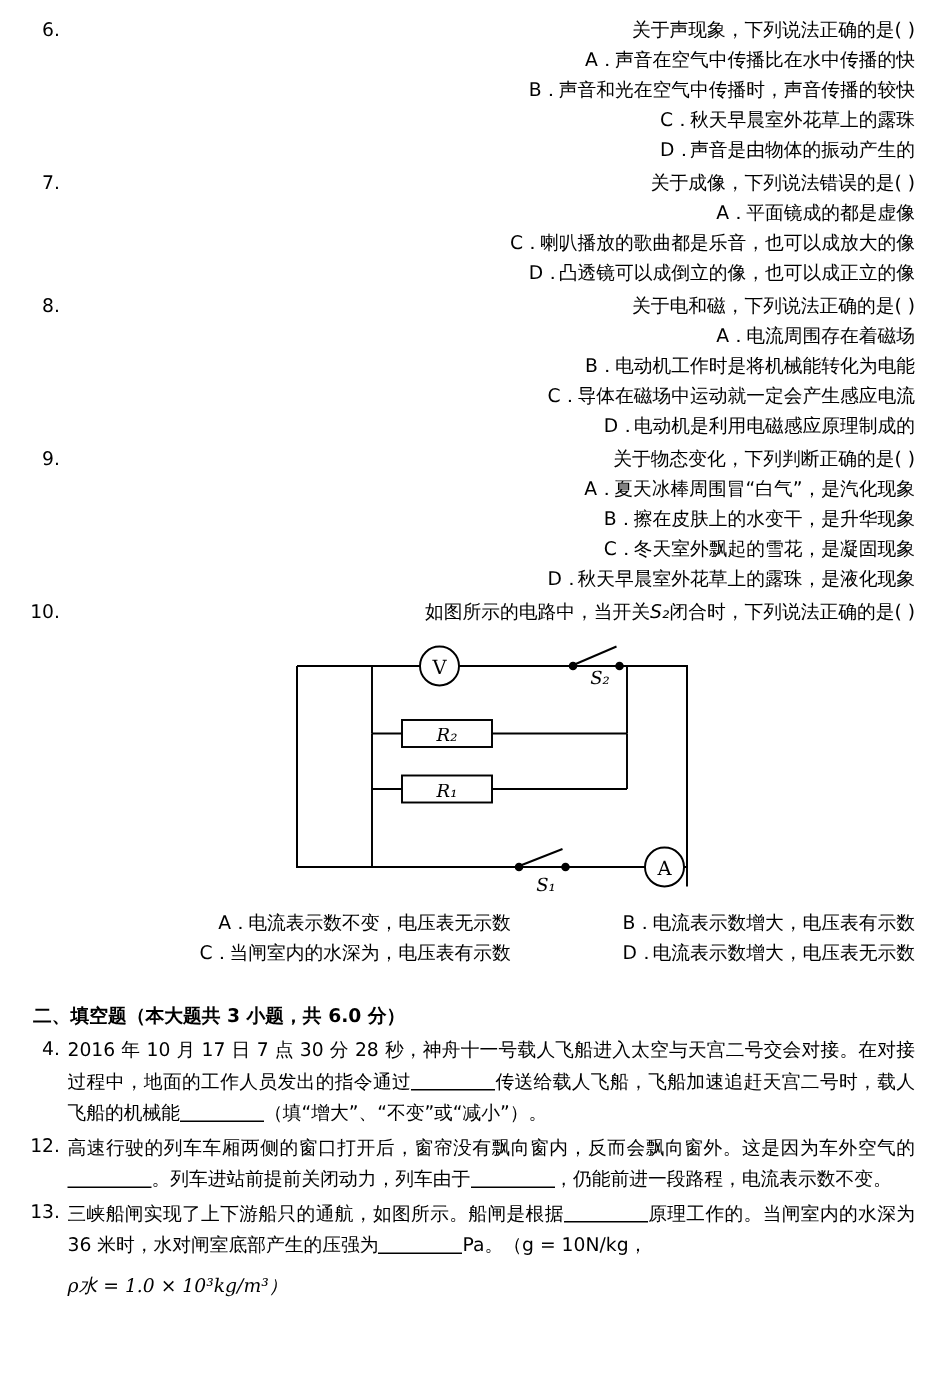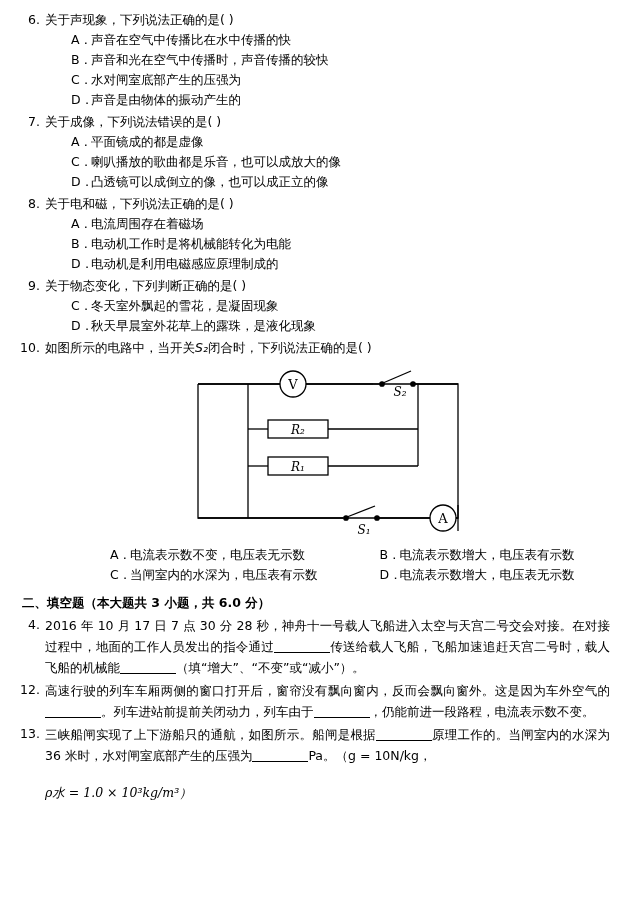--- a/index.html
+++ b/index.html
@@ -29,20 +29,21 @@
     width: 26px;
     text-align: right;
     flex: 0 0 26px;
     padding-right: 5px;
     font-size: 12.5px;
     line-height: 20px;
   }
   .q-body {
     flex: 1 1 auto;
     line-height: 20px;
+    text-align: right;
   }
   .stem {
     line-height: 20px;
   }
   .opt {
     padding-left: 26px;
     line-height: 20px;
     white-space: nowrap;
   }
   .opt .lbl {
@@ -65,21 +66,21 @@
   }
   .blank {
     display: inline-block;
     border-bottom: 1px solid #000;
     min-width: 42px;
     height: 13px;
     vertical-align: -2px;
   }
   .blank.lg { min-width: 56px; }
   .section-title {
-    margin-top: 8px;
+    margin-top: 22px;
     margin-left: 8px;
     font-weight: bold;
     line-height: 20px;
   }
   .fill-body {
     line-height: 21px;
     text-align: justify;
   }
   .circuit-wrap {
     margin: 8px 0 4px 0;
@@ -96,49 +97,52 @@
 <body>
 
 <div class="page">
 
   <div class="q">
     <div class="q-num">6.</div>
     <div class="q-body">
       <div class="stem">关于声现象，下列说法正确的是(        )</div>
       <div class="opt"><span class="lbl">A．</span><span>声音在空气中传播比在水中传播的快</span></div>
       <div class="opt"><span class="lbl">B．</span><span>声音和光在空气中传播时，声音传播的较快</span></div>
-      <div class="opt"><span class="lbl">C．</span><span>水对闸室底部产生的压强为</span></div>
+      <div class="opt"><span class="lbl">C．</span><span>秋天早晨室外花草上的露珠</span></div>
       <div class="opt"><span class="lbl">D．</span><span>声音是由物体的振动产生的</span></div>
     </div>
   </div>
 
   <div class="q">
     <div class="q-num">7.</div>
     <div class="q-body">
       <div class="stem">关于成像，下列说法错误的是(        )</div>
       <div class="opt"><span class="lbl">A．</span><span>平面镜成的都是虚像</span></div>
       <div class="opt"><span class="lbl">C．</span><span>喇叭播放的歌曲都是乐音，也可以成放大的像</span></div>
       <div class="opt"><span class="lbl">D．</span><span>凸透镜可以成倒立的像，也可以成正立的像</span></div>
     </div>
   </div>
 
   <div class="q">
     <div class="q-num">8.</div>
     <div class="q-body">
       <div class="stem">关于电和磁，下列说法正确的是(        )</div>
       <div class="opt"><span class="lbl">A．</span><span>电流周围存在着磁场</span></div>
       <div class="opt"><span class="lbl">B．</span><span>电动机工作时是将机械能转化为电能</span></div>
+      <div class="opt"><span class="lbl">C．</span><span>导体在磁场中运动就一定会产生感应电流</span></div>
       <div class="opt"><span class="lbl">D．</span><span>电动机是利用电磁感应原理制成的</span></div>
     </div>
   </div>
 
   <div class="q">
     <div class="q-num">9.</div>
     <div class="q-body">
       <div class="stem">关于物态变化，下列判断正确的是(        )</div>
+      <div class="opt"><span class="lbl">A．</span><span>夏天冰棒周围冒“白气”，是汽化现象</span></div>
+      <div class="opt"><span class="lbl">B．</span><span>擦在皮肤上的水变干，是升华现象</span></div>
       <div class="opt"><span class="lbl">C．</span><span>冬天室外飘起的雪花，是凝固现象</span></div>
       <div class="opt"><span class="lbl">D．</span><span>秋天早晨室外花草上的露珠，是液化现象</span></div>
     </div>
   </div>
 
   <div class="q">
     <div class="q-num">10.</div>
     <div class="q-body">
       <div class="stem"><span>如图所示的电路中，当开关</span><span class="italic">S₂</span><span>闭合时，下列说法正确的是(        )</span></div>
 
@@ -212,17 +216,17 @@
   </div>
 
   <div class="q">
     <div class="q-num">12.</div>
     <div class="q-body fill-body"><span>高速行驶的列车车厢两侧的窗口打开后，窗帘没有飘向窗内，反而会飘向窗外。这是因为车外空气的</span><span class="blank lg"></span><span>。列车进站前提前关闭动力，列车由于</span><span class="blank lg"></span><span>，仍能前进一段路程，电流表示数不变。</span></div>
   </div>
 
   <div class="q">
     <div class="q-num">13.</div>
     <div class="q-body fill-body"><span>三峡船闸实现了上下游船只的通航，如图所示。船闸是根据</span><span class="blank lg"></span><span>原理工作的。当闸室内的水深为 36 米时，水对闸室底部产生的压强为</span><span class="blank lg"></span><span>Pa。（g = 10N/kg，</span>
-      <div class="formula" style="margin-top:16px;">ρ水 = 1.0 × 10³kg/m³）</div>
+      <div class="formula" style="margin-top:6px;">ρ水 = 1.0 × 10³kg/m³）</div>
     </div>
   </div>
 
 </div>
 
 </body></html>

